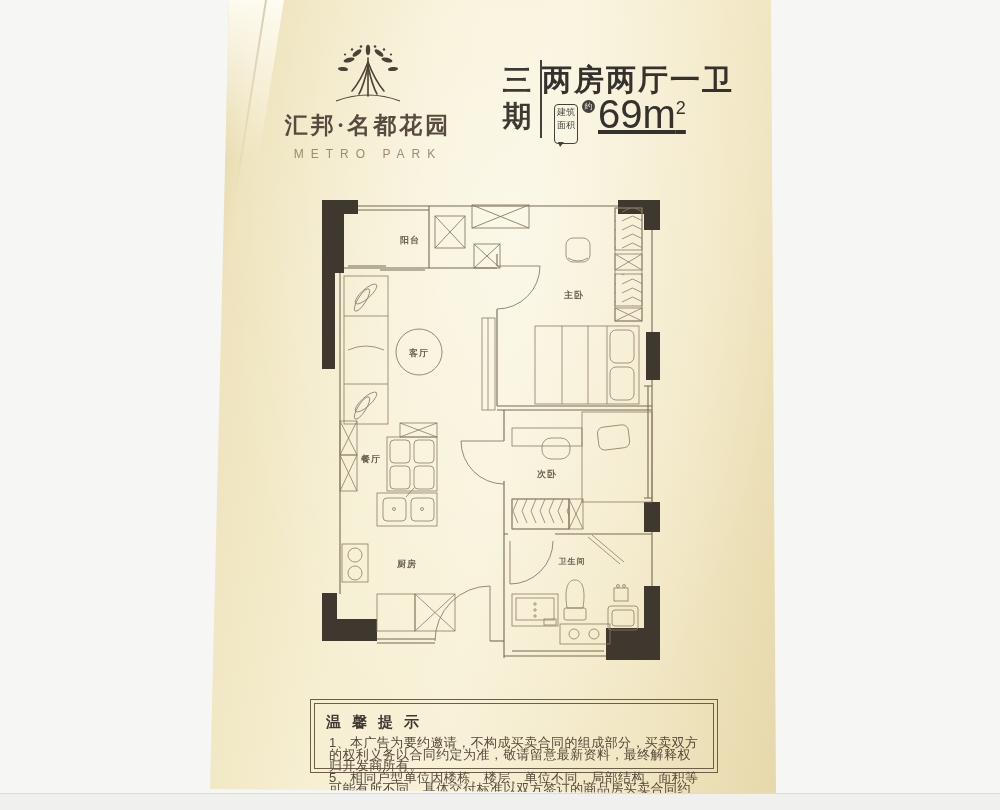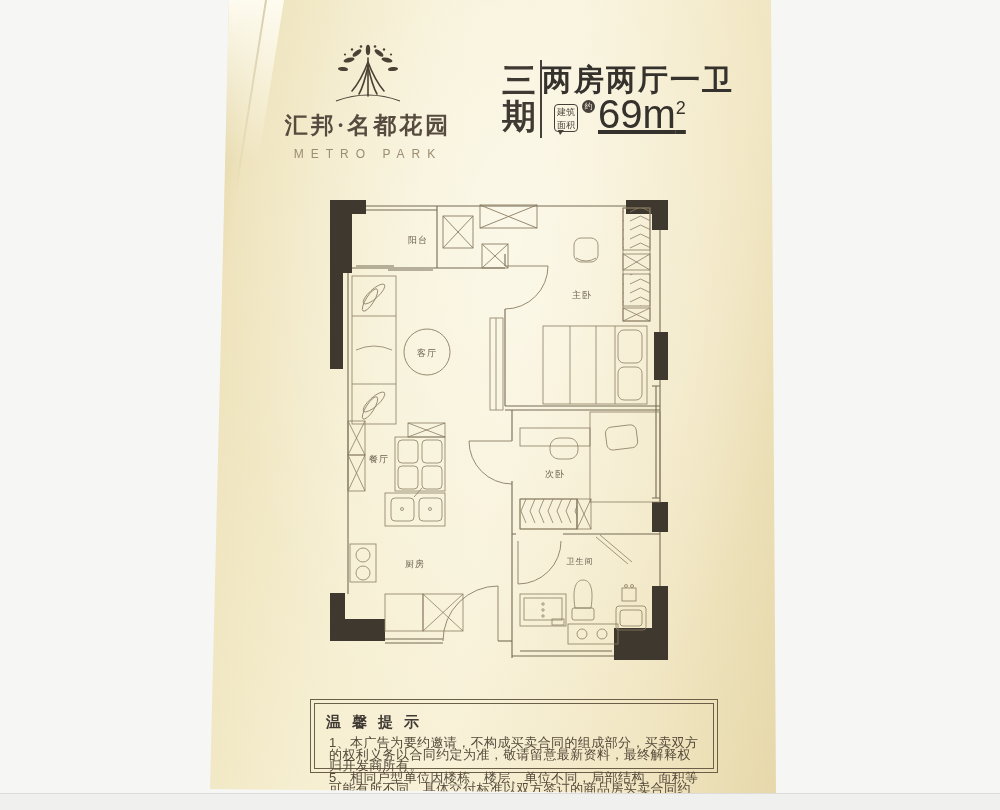--- a/index.html
+++ b/index.html
@@ -36,48 +36,48 @@
   
   .logo-block{position:absolute;left:40px;top:44px;width:236px;text-align:center;}
   .logo-tree{display:block;margin:0 auto;width:80px;height:64px;}
   .brand-cn{
     margin-top:2px;font-family:"Liberation Serif","DejaVu Serif",serif;
     font-size:23px;font-weight:bold;color:#564b3e;letter-spacing:3px;white-space:nowrap;
   }
   .brand-en{margin-top:6px;font-size:12px;letter-spacing:7px;color:#9a8d72;}
   .phase{
     position:absolute;left:292px;top:62px;width:30px;
-    font-size:34px;font-weight:bold;color:#3f3933;line-height:36px;
+    font-size:29px;font-weight:bold;color:#3f3933;line-height:36px;
     word-break:break-all;text-align:center;
   }
   .phase-divider{position:absolute;left:330px;top:60px;width:2px;height:78px;background:#45403a;}
   .unit-title{
     position:absolute;left:332px;top:60px;width:220px;
     font-size:30px;font-weight:bold;letter-spacing:2px;color:#35312c;white-space:nowrap;
   }
   .area-row{position:absolute;left:344px;top:98px;height:44px;}
   .area-bubble{
-    position:absolute;left:0;top:6px;width:24px;height:28px;
+    position:absolute;left:0;top:6px;width:24px;height:40px;
     border:1px solid #45403a;border-radius:4px;
     font-size:9px;line-height:13px;text-align:center;color:#45403a;
     padding-top:1px;box-sizing:border-box;
   }
   .area-bubble:after{
     content:"";position:absolute;left:2px;bottom:-4px;
     border-left:4px solid transparent;border-right:2px solid transparent;
     border-top:5px solid #45403a;transform:skewX(-20deg);
   }
   .area-approx{
     position:absolute;left:28px;top:2px;width:13px;height:13px;border-radius:50%;
     background:#46403a;color:#fbf6e4;font-size:8px;line-height:13px;text-align:center;
   }
   .area-value{position:absolute;left:44px;top:-6px;font-size:40px;color:#35312c;white-space:nowrap;text-decoration:underline;}
   .area-sup{font-size:18px;vertical-align:14px;}
   
-  .plan{position:absolute;left:120px;top:196px;width:340px;height:470px;}
+  .plan{position:absolute;left:112px;top:196px;width:340px;height:470px;font-weight:bold;}
   .plan svg{width:100%;height:100%;display:block;}
   .rlabel{font-size:9px;letter-spacing:1px;}
   
   .tips{
     position:absolute;left:100px;top:699px;width:408px;height:74px;
     border:1px solid #6b5f49;box-sizing:border-box;
   }
   .tips-inner{
     position:absolute;left:3px;top:3px;right:3px;bottom:3px;
     border:1px solid #6b5f49;

